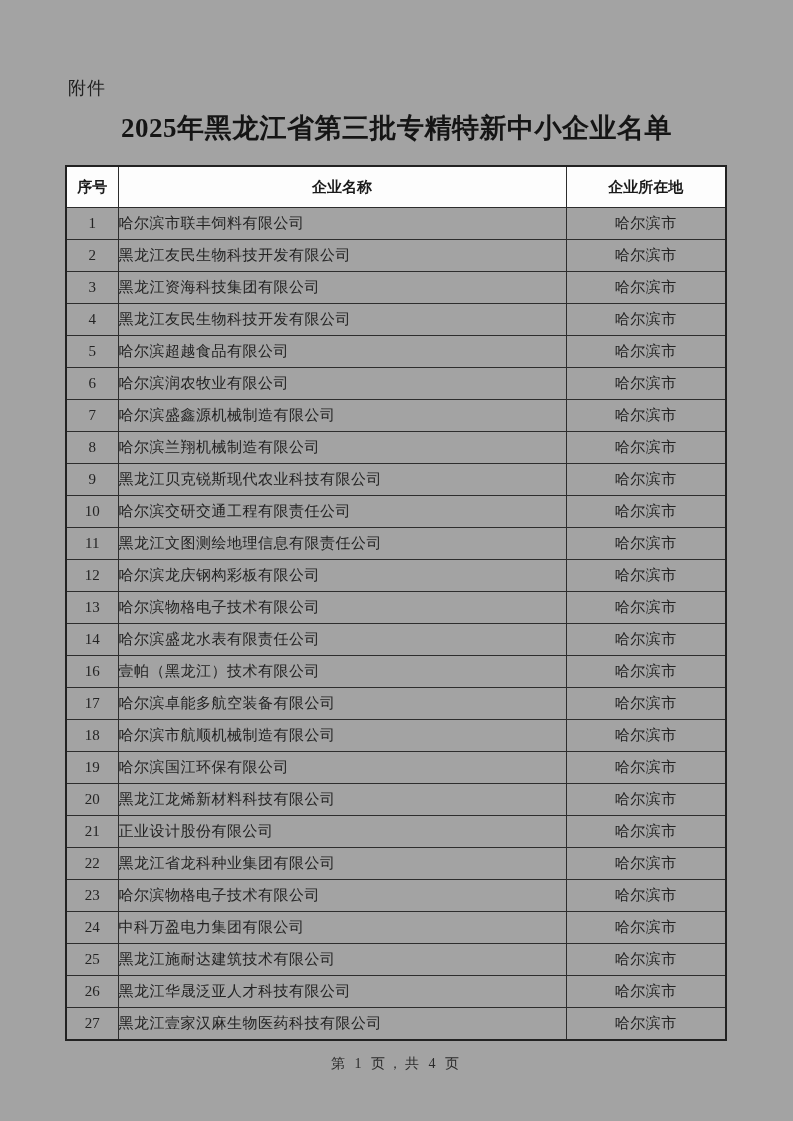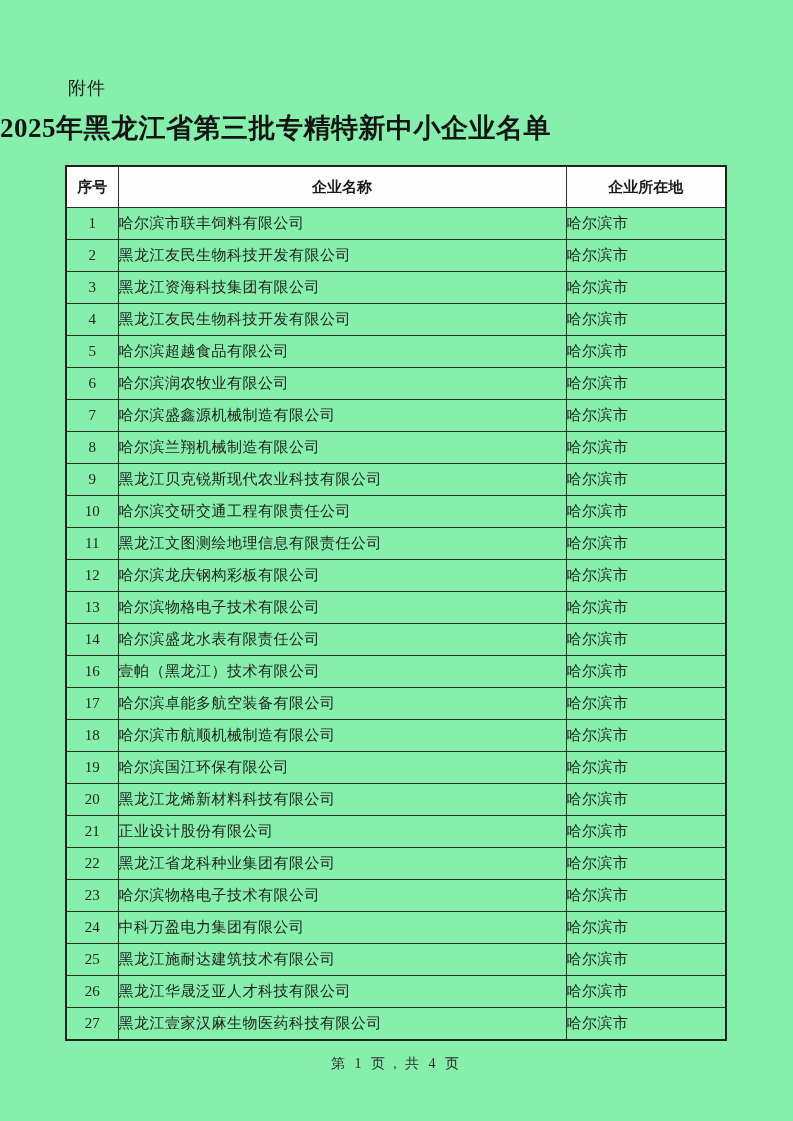--- a/index.html
+++ b/index.html
@@ -4,39 +4,39 @@
 <style>
   html, body {
     margin: 0;
     padding: 0;
     background: #ffffff;
   }
   .page {
     position: relative;
     width: 793px;
     height: 1121px;
-    background: #86efac;
+    background: #a3a3a3;
     font-family: "Liberation Serif", "DejaVu Serif", serif;
     color: #1f1f1f;
     overflow: hidden;
   }
   .attachment-label {
     position: absolute;
     left: 68px;
     top: 76px;
     font-size: 18px;
     letter-spacing: 1px;
     color: #222;
   }
   .doc-title {
     position: absolute;
     left: 0;
     top: 110px;
     width: 100%;
-    text-align: left;
+    text-align: center;
     font-size: 27px;
     font-weight: bold;
     letter-spacing: 0.5px;
     color: #151515;
     white-space: nowrap;
   }
   table.company-table {
     position: absolute;
     left: 65px;
     top: 165px;
@@ -68,21 +68,21 @@
     font-size: 15px;
     color: #232323;
   }
   td.cell-no { text-align: center; }
   td.cell-name {
     text-align: left;
     padding-left: 9px;
     letter-spacing: 0.5px;
   }
   td.cell-loc {
-    text-align: left;
+    text-align: center;
     letter-spacing: 0.5px;
   }
   .page-footer {
     position: absolute;
     left: 0;
     top: 1055px;
     width: 100%;
     text-align: center;
     font-size: 14px;
     letter-spacing: 3px;

